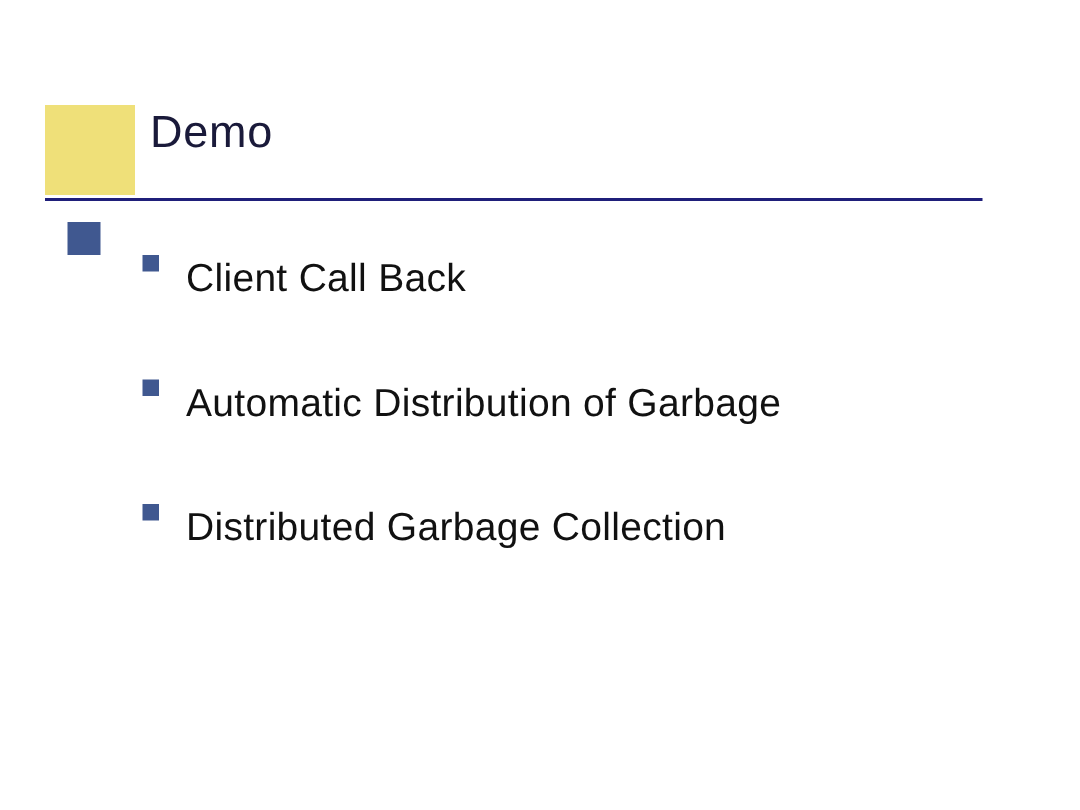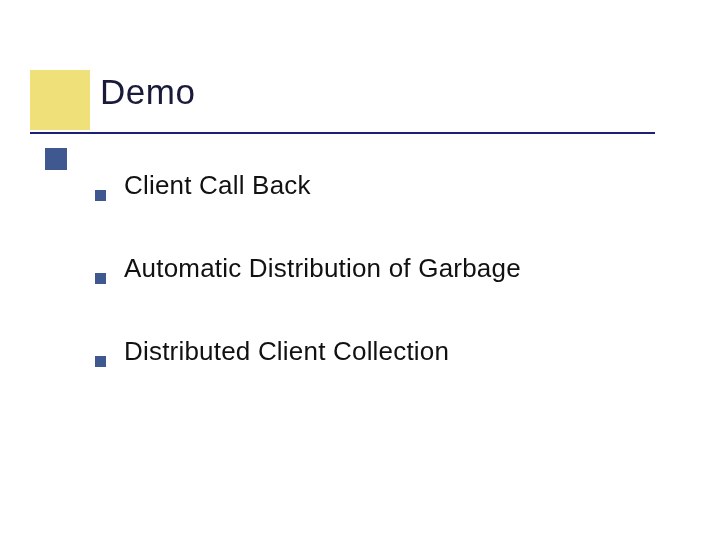--- a/index.html
+++ b/index.html
@@ -23,21 +23,21 @@
     left: 0;
     top: 0;
     width: 60px;
     height: 60px;
     background: #efe079;
   }
   .title-text {
     position: absolute;
     left: 70px;
     top: 2px;
-    font-size: 35px;
+    font-size: 30px;
     color: #1a1a3a;
     letter-spacing: 0.5px;
     text-align: right;
   }
   .title-rule {
     position: absolute;
     left: 0;
     top: 62px;
     width: 625px;
     height: 0;
@@ -52,21 +52,21 @@
     background: #405890;
   }
   .bullets {
     position: absolute;
     left: 95px;
     top: 170px;
     width: 560px;
   }
   .bullet-item {
     display: flex;
-    align-items: flex-end;
+    align-items: flex-start;
     margin-bottom: 52px;
   }
   .bullet-mark {
     width: 11px;
     height: 11px;
     background: #405890;
     margin-right: 18px;
     flex: none;
   }
   .bullet-text {
@@ -90,15 +90,15 @@
   <div class="bullet-item">
     <div class="bullet-mark"></div>
     <div class="bullet-text">Client Call Back</div>
   </div>
   <div class="bullet-item">
     <div class="bullet-mark"></div>
     <div class="bullet-text">Automatic Distribution of Garbage</div>
   </div>
   <div class="bullet-item">
     <div class="bullet-mark"></div>
-    <div class="bullet-text">Distributed Client Collection</div>
+    <div class="bullet-text">Distributed Garbage Collection</div>
   </div>
 </div>
 
 </body></html>

